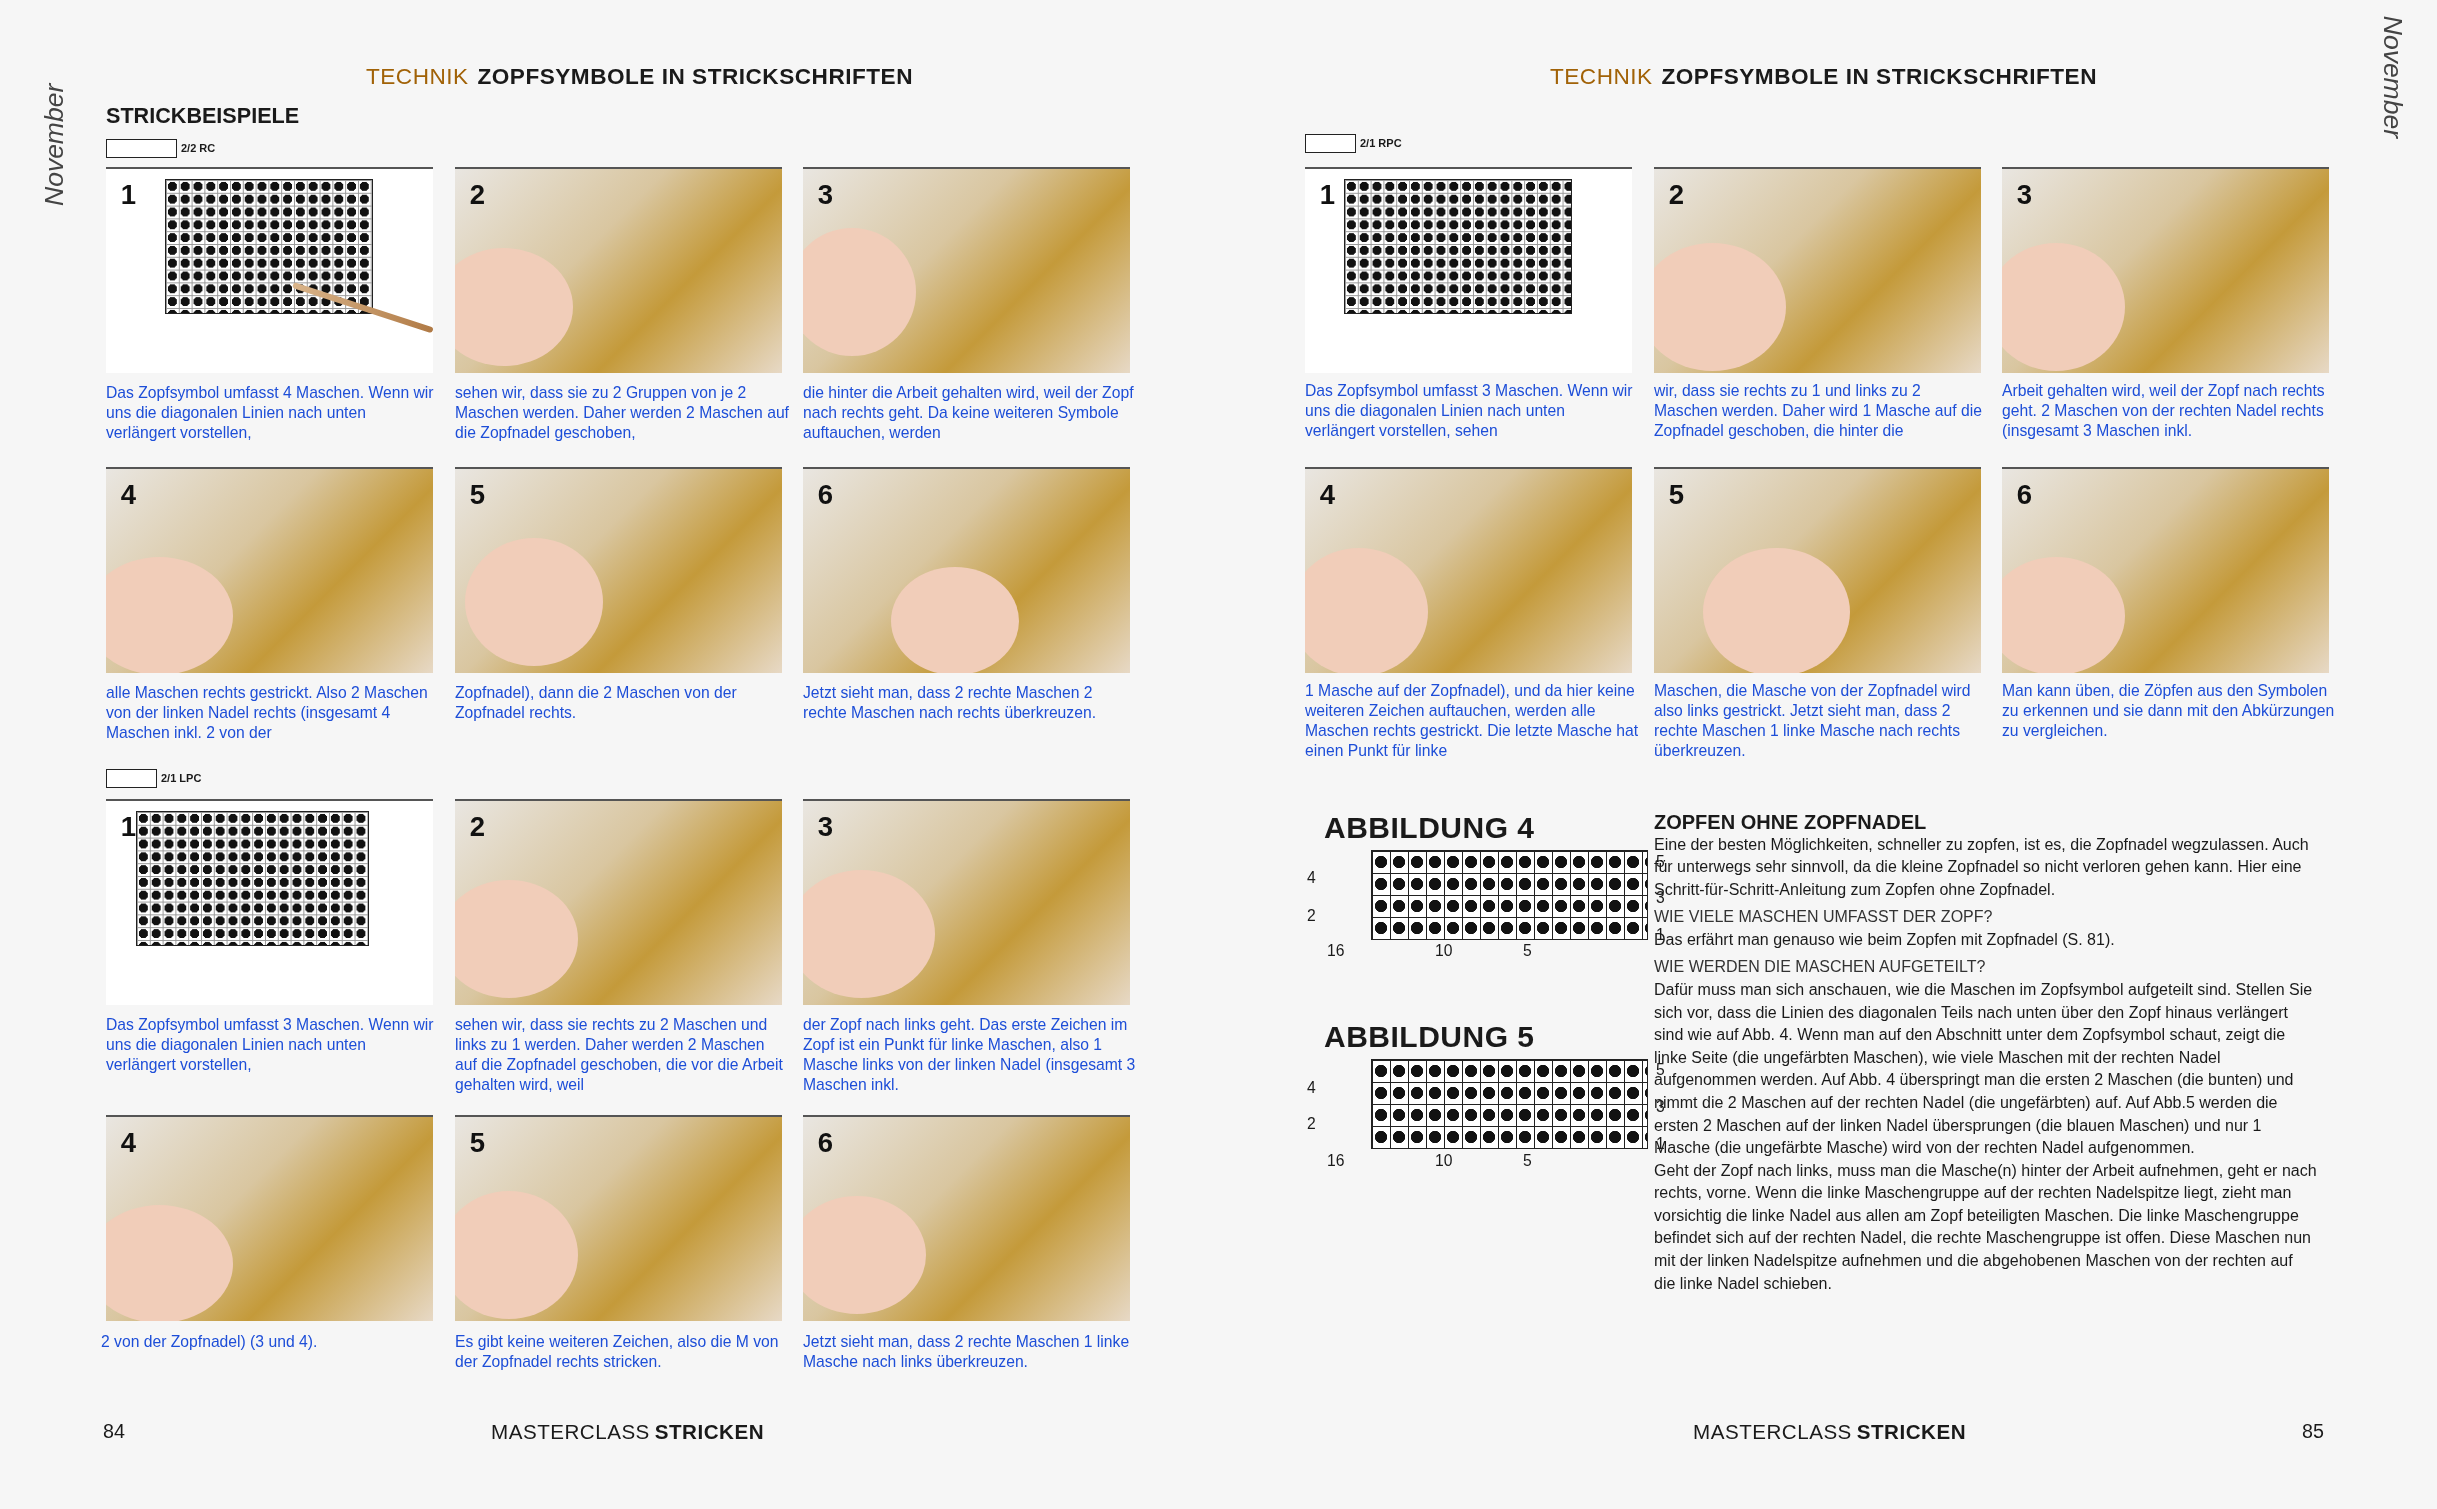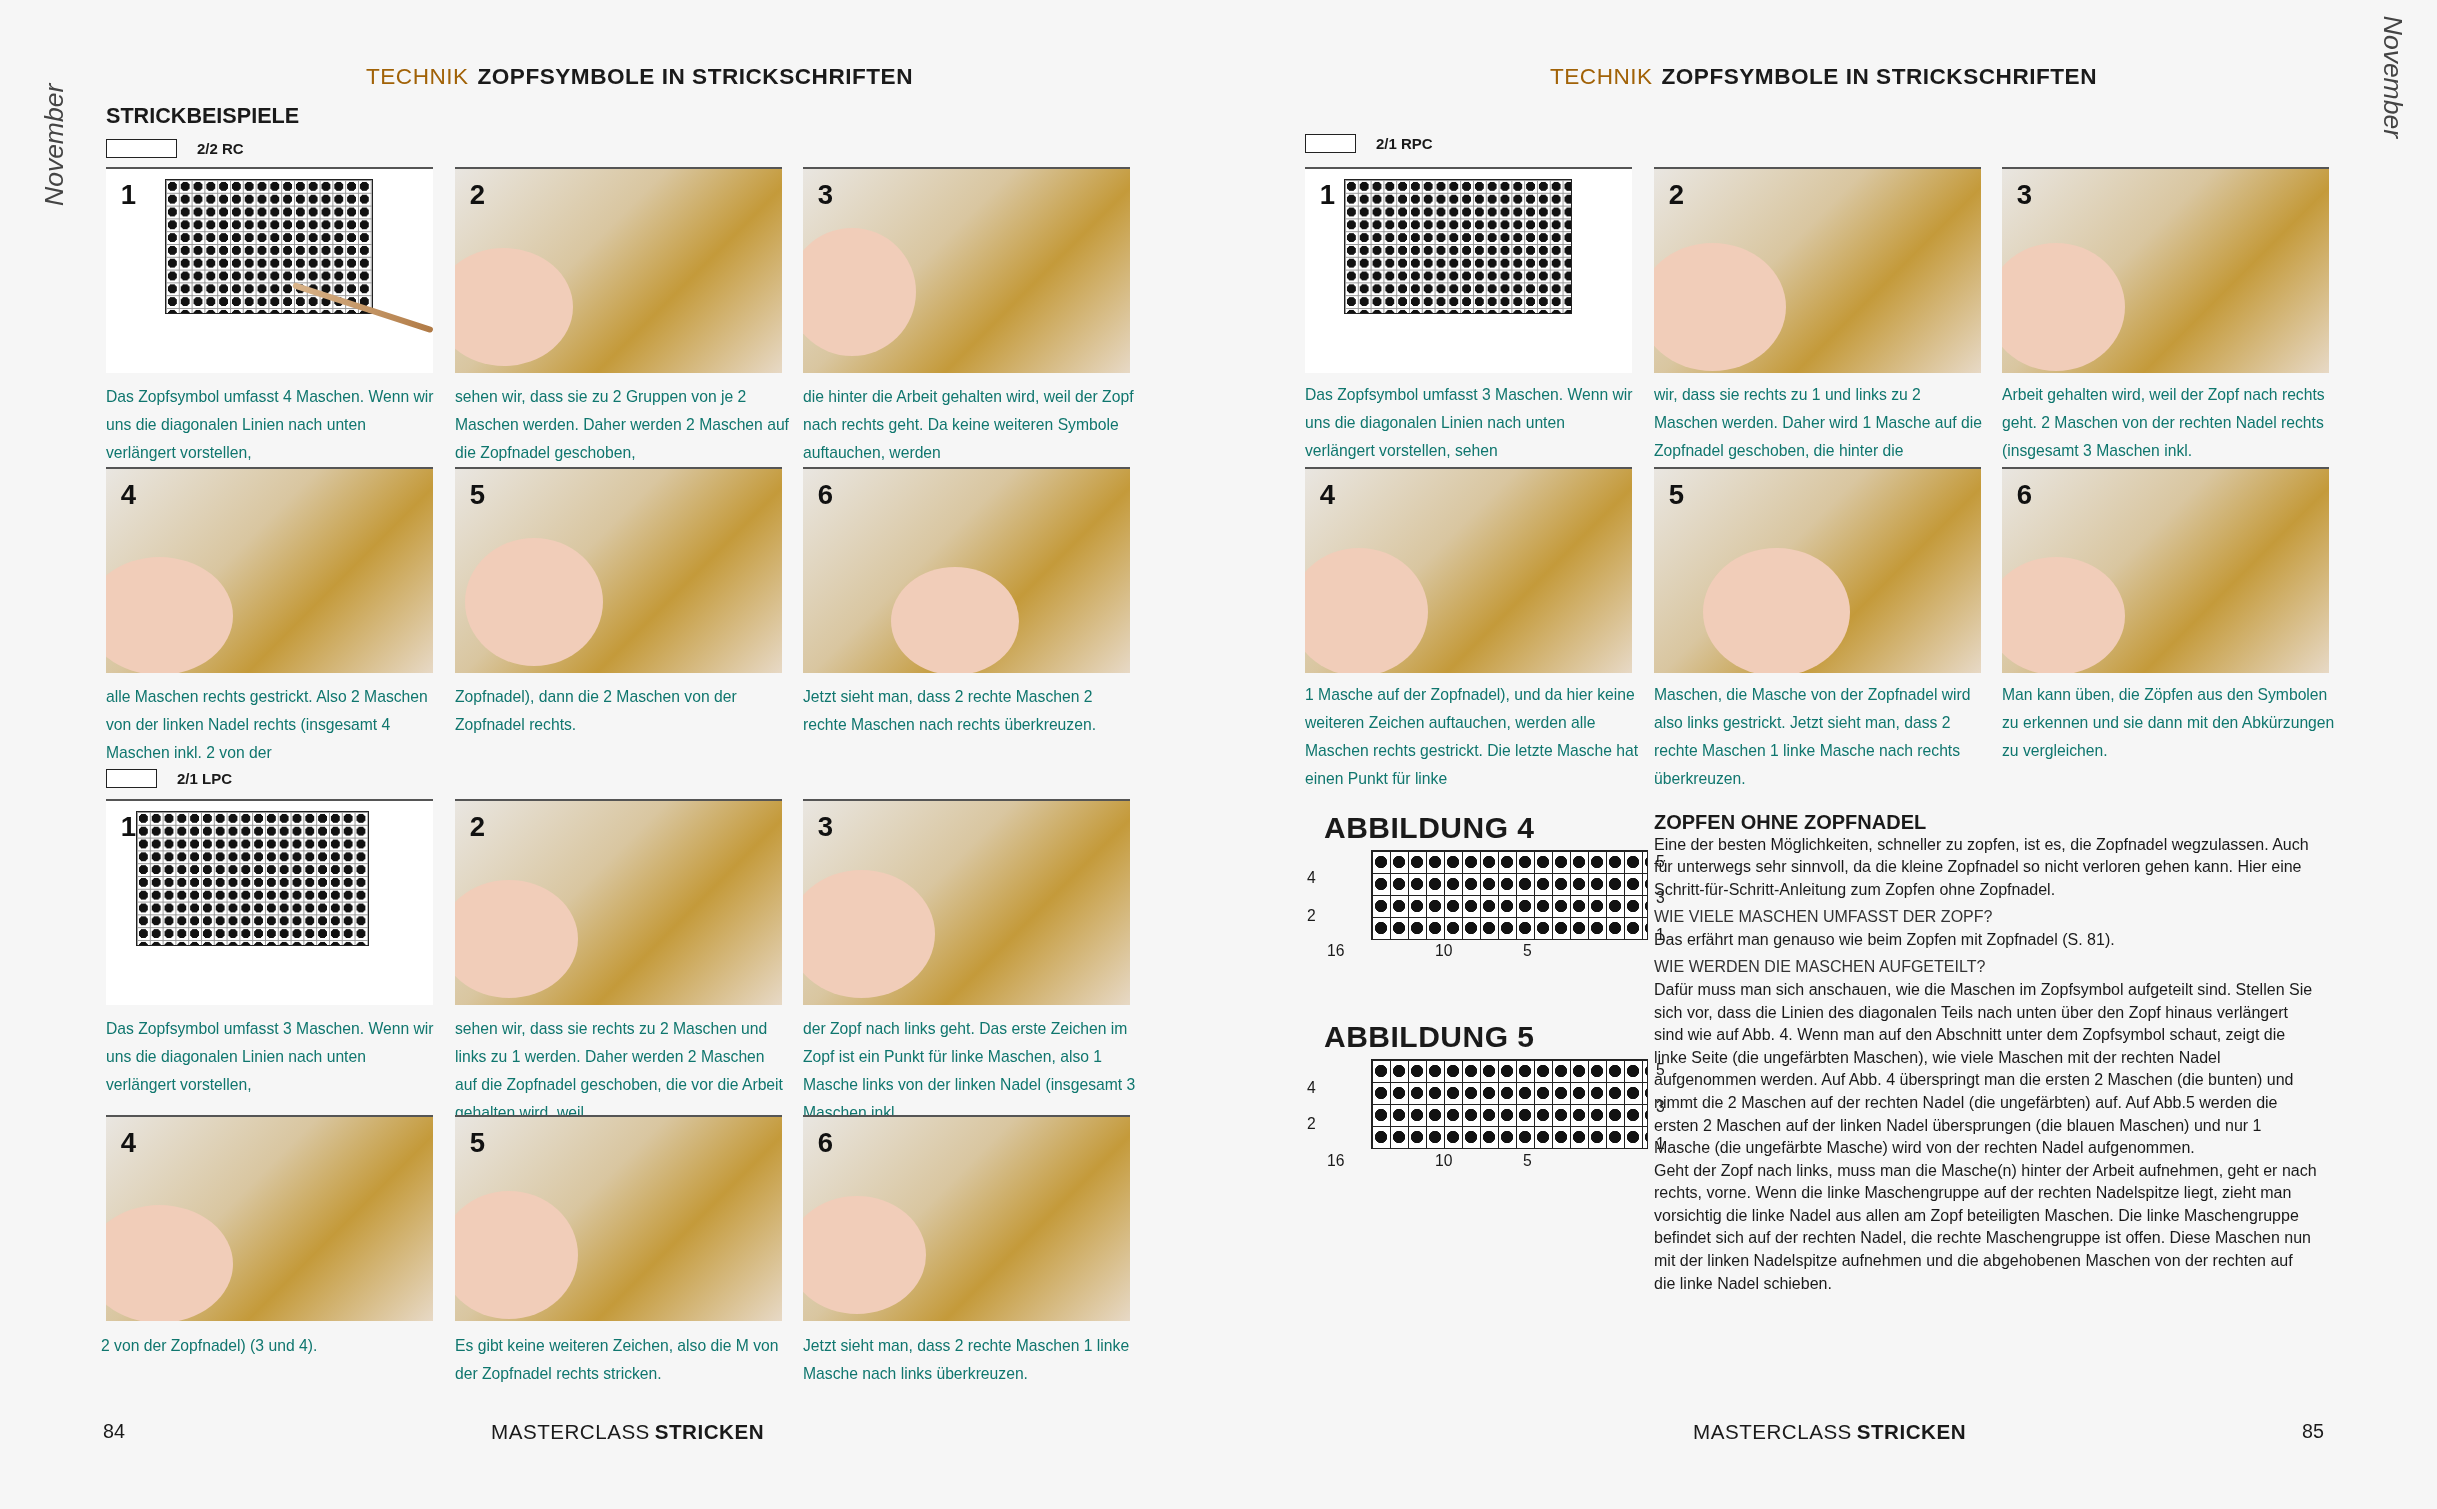--- a/index.html
+++ b/index.html
@@ -4,26 +4,26 @@
 <style>
   html,body{margin:0;padding:0;background:#f6f6f6;}
   body{width:2438px;height:1509px;position:relative;overflow:hidden;font-family:"Liberation Sans",sans-serif;color:#1a1a1a;}
   .runhead{position:absolute;top:64px;font-size:22.6px;letter-spacing:0.5px;}
   .runhead .light{font-weight:300;color:#a16207;margin-right:8.8px;}
   .runhead .bold{font-weight:700;}
   .month{position:absolute;font-size:26.5px;font-style:italic;color:#444;font-weight:300;}
   .month.left{left:39px;top:206px;transform:rotate(-90deg);transform-origin:left top;}
   .month.right{right:29.5px;top:138px;transform:rotate(90deg);transform-origin:right top;}
   .section-title{position:absolute;left:106px;top:103px;font-size:21.6px;font-weight:700;}
-  .symbol-label{position:absolute;display:flex;align-items:center;gap:20px;font-size:15px;font-weight:700;}
+  .symbol-label{position:absolute;display:flex;align-items:center;gap:4px;font-size:11px;font-weight:700;}
   .sym{width:69px;height:16.7px;border:1.5px solid #222;position:relative;background:#fff;}
   .photo{position:absolute;width:327px;height:206px;background:linear-gradient(135deg,#e9e6e1 0%,#d9c6a0 40%,#c49a3a 65%,#e7d9c6 100%);border-top:2.9px solid #555;box-sizing:border-box;overflow:hidden;}
   .photo.chart{background:#fff;}
   .step{position:absolute;left:14.7px;top:9.8px;font-size:27.5px;font-weight:700;color:#111;}
-  .caption{position:absolute;width:334px;font-size:15.7px;line-height:28px;color:#0f766e;}
+  .caption{position:absolute;width:334px;font-size:15.7px;line-height:20px;color:#1d4ed8;}
   .grid{position:absolute;left:59px;top:9.8px;width:206px;height:133px;border:1.5px solid #222;
         background-image:radial-gradient(circle,#111 4.4px,transparent 4.9px),linear-gradient(#999 1px,transparent 1px),linear-gradient(90deg,#999 1px,transparent 1px);
         background-size:12.8px 12.8px,12.8px 12.8px,12.8px 12.8px;}
   .needle{position:absolute;height:5.9px;background:linear-gradient(90deg,#d9b48a,#b07a45);border-radius:2.9px;transform-origin:left center;}
   .hand{position:absolute;border-radius:50%;background:#f1cdb9;}
   .folio{position:absolute;top:1420px;font-size:19.7px;}
   .footer{position:absolute;top:1420px;font-size:20.6px;letter-spacing:0.5px;}
   .footer .light{font-weight:300;margin-right:4.9px;}
   .footer .bold{font-weight:700;}
   .abb-title{position:absolute;font-size:30px;font-weight:700;letter-spacing:0.5px;}

